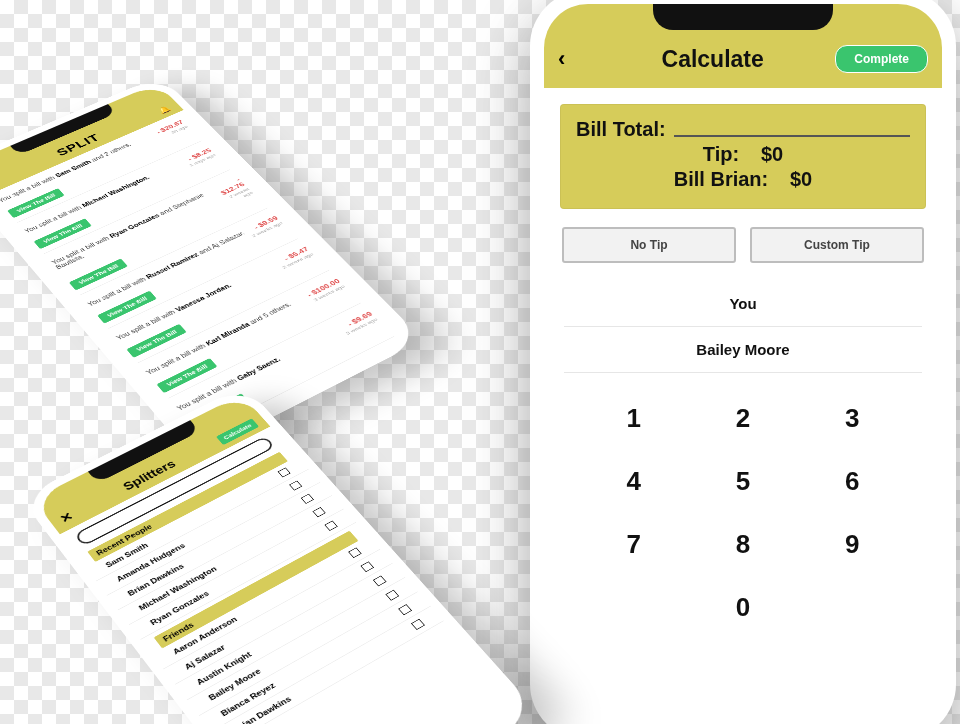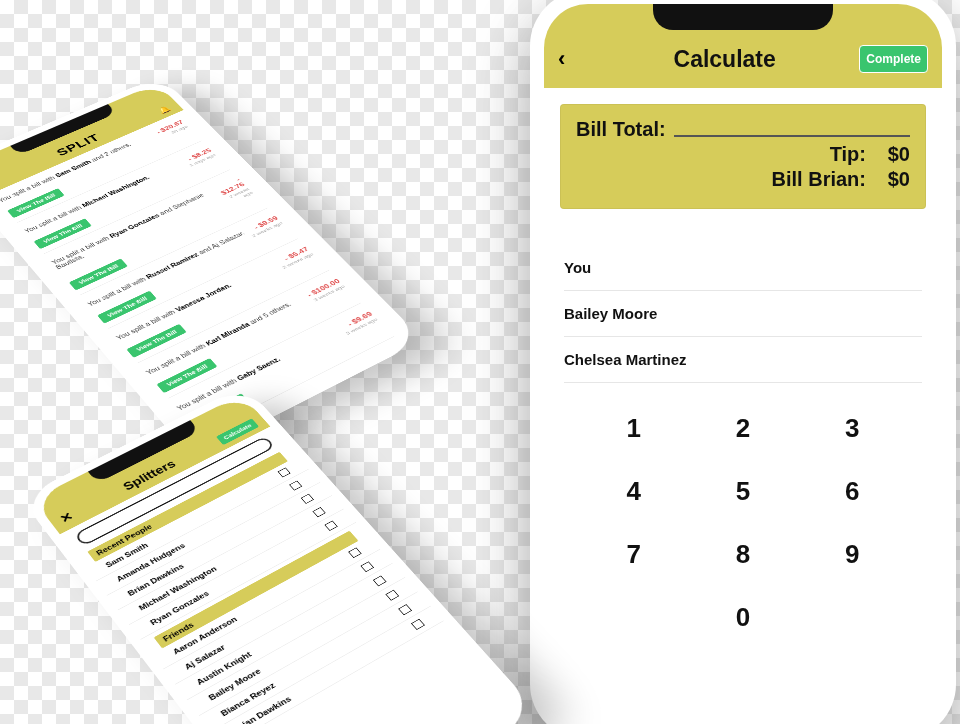--- a/index.html
+++ b/index.html
@@ -25,43 +25,43 @@
   .phone-right .screen { position: absolute; inset: 0; display: flex; flex-direction: column; }
 
   .hdr {
     background: #d6cc5a; display: flex; align-items: center; justify-content: space-between;
     padding: 36px 14px 10px 14px; height: 84px;
   }
   .hdr .back { font-size: 22px; font-weight: 700; width: 32px; cursor: pointer; }
   .hdr .title { flex: 1; text-align: center; font-size: 23px; font-weight: 800; color: #111; }
   .hdr .complete {
     background: #3ac56e; color: #fff; font-size: 12px; font-weight: 700;
-    padding: 6px 6px; border: 1px solid #fff; border-radius: 4px; cursor: pointer;
+    padding: 6px 18px; border: 1px solid #fff; border-radius: 12px; cursor: pointer;
   }
 
   .summary-wrap { padding: 16px 16px 0 16px; }
   .summary {
     background: #d6cc5a; border-radius: 4px; padding: 14px 16px 16px 16px;
     box-shadow: inset 0 0 0 1px rgba(0,0,0,0.05);
   }
-  .summary-row { display: flex; justify-content: flex-end; align-items: flex-end;
+  .summary-row { display: flex; justify-content: center; align-items: flex-end;
                  font-size: 20px; font-weight: 800; color: #111; margin-bottom: 2px; }
   .summary-row.first .line { flex: 1; margin-left: 8px; height: 1px; border-bottom: 2px solid #555; margin-bottom: 4px; }
   .summary-row .val { width: 44px; text-align: right; font-weight: 800; }
 
   .tip-row { display: flex; gap: 14px; padding: 18px 18px 8px 18px; }
   .tip-btn {
     flex: 1; height: 36px; display: flex; align-items: center; justify-content: center;
     font-size: 12px; font-weight: 700; color: #444; background: #f2f2f2;
     border: 2px solid #bdbdbd; border-radius: 3px; cursor: pointer;
   }
 
   .people { padding: 10px 20px 0 20px; }
   .person { font-size: 15px; font-weight: 800; color: #111; padding: 14px 0;
-            border-bottom: 1px solid #e6e6e6; }
+            border-bottom: 1px solid #e6e6e6; text-align: center; }
 
   .keypad { margin-top: 8px; display: grid; grid-template-columns: repeat(3,1fr);
             row-gap: 32px; column-gap: 10px; padding: 22px 40px 0 40px; }
   .key { text-align: center; font-size: 26px; font-weight: 800; color: #111; cursor: pointer; }
   .key.zero { grid-column: 2; }
 
   
   .phone-tl {
     position: absolute; top: -70px; left: 10px; width: 330px; height: 640px;
     transform: rotateX(44deg) rotateZ(-36deg) scale(0.78);
@@ -136,26 +136,27 @@
             <span class="val">$0</span>
           </div>
           <div class="summary-row">
             <span>Bill Brian:</span>
             <span class="val">$0</span>
           </div>
         </div>
       </div>
 
       <div class="tip-row">
+        <div class="tip-btn">No Tip</div>
+        <div class="tip-btn">Custom Tip</div>
       </div>
 
       <div class="people">
         <div class="person">You</div>
         <div class="person">Bailey Moore</div>
-        <div class="person">Chelsea Martinez</div>
       </div>
 
       <div class="keypad">
         <div class="key">1</div>
         <div class="key">2</div>
         <div class="key">3</div>
         <div class="key">4</div>
         <div class="key">5</div>
         <div class="key">6</div>
         <div class="key">7</div>

